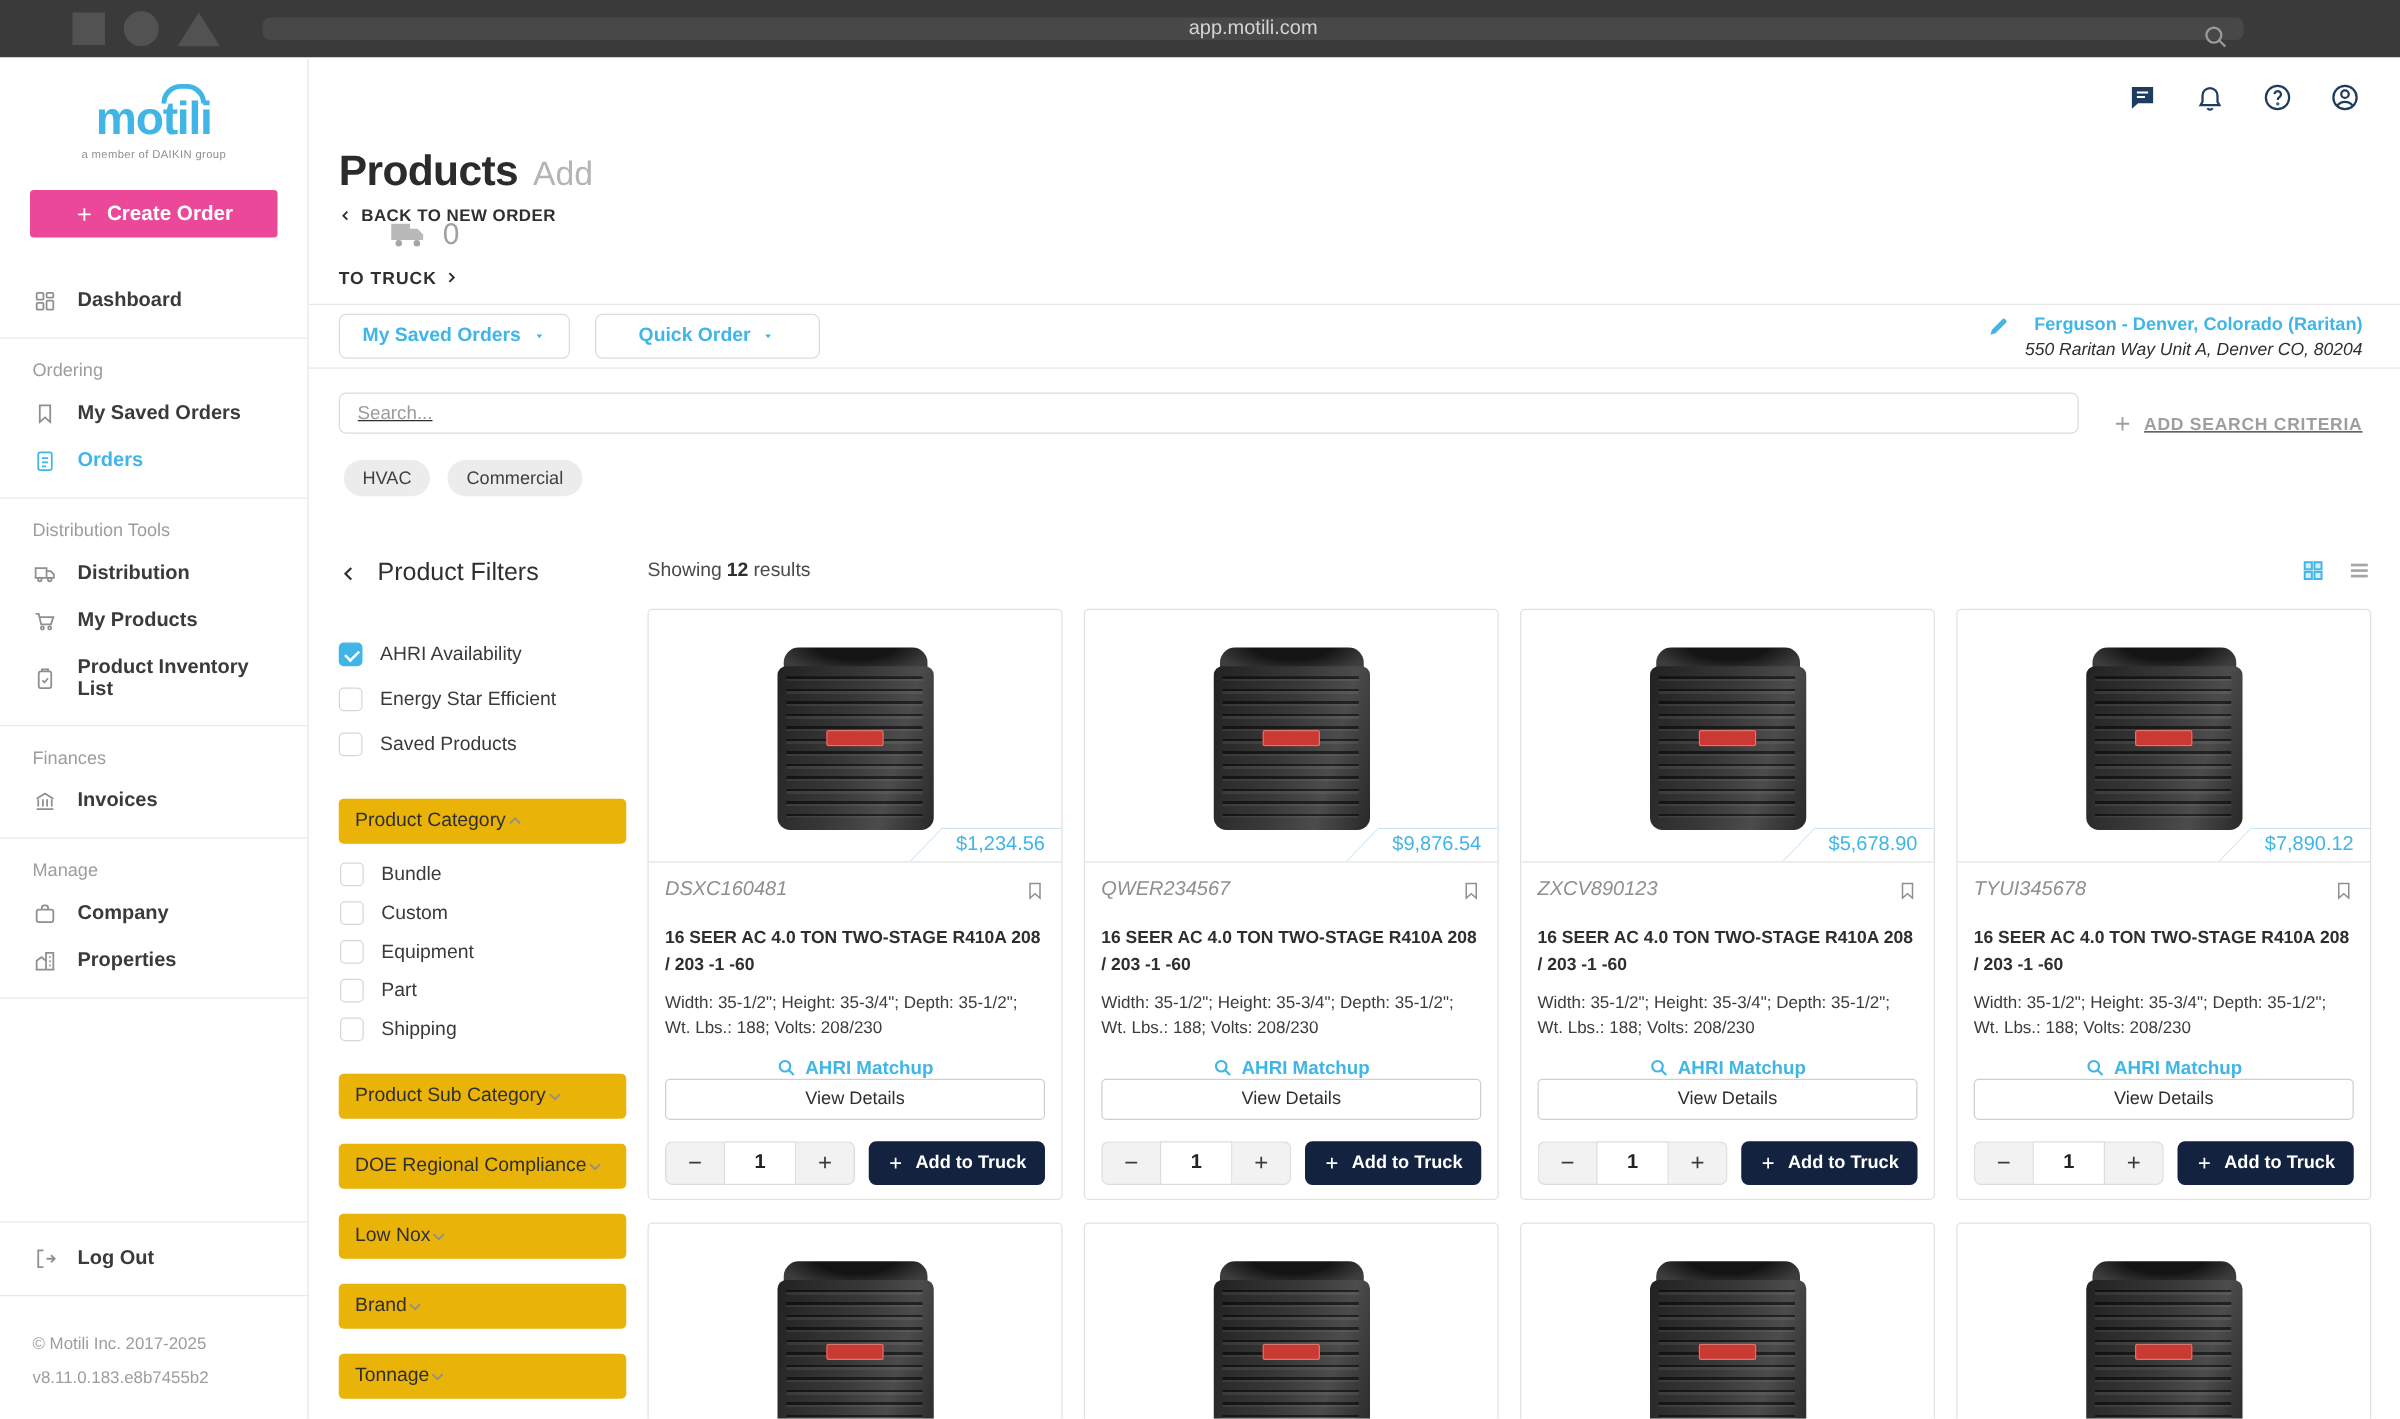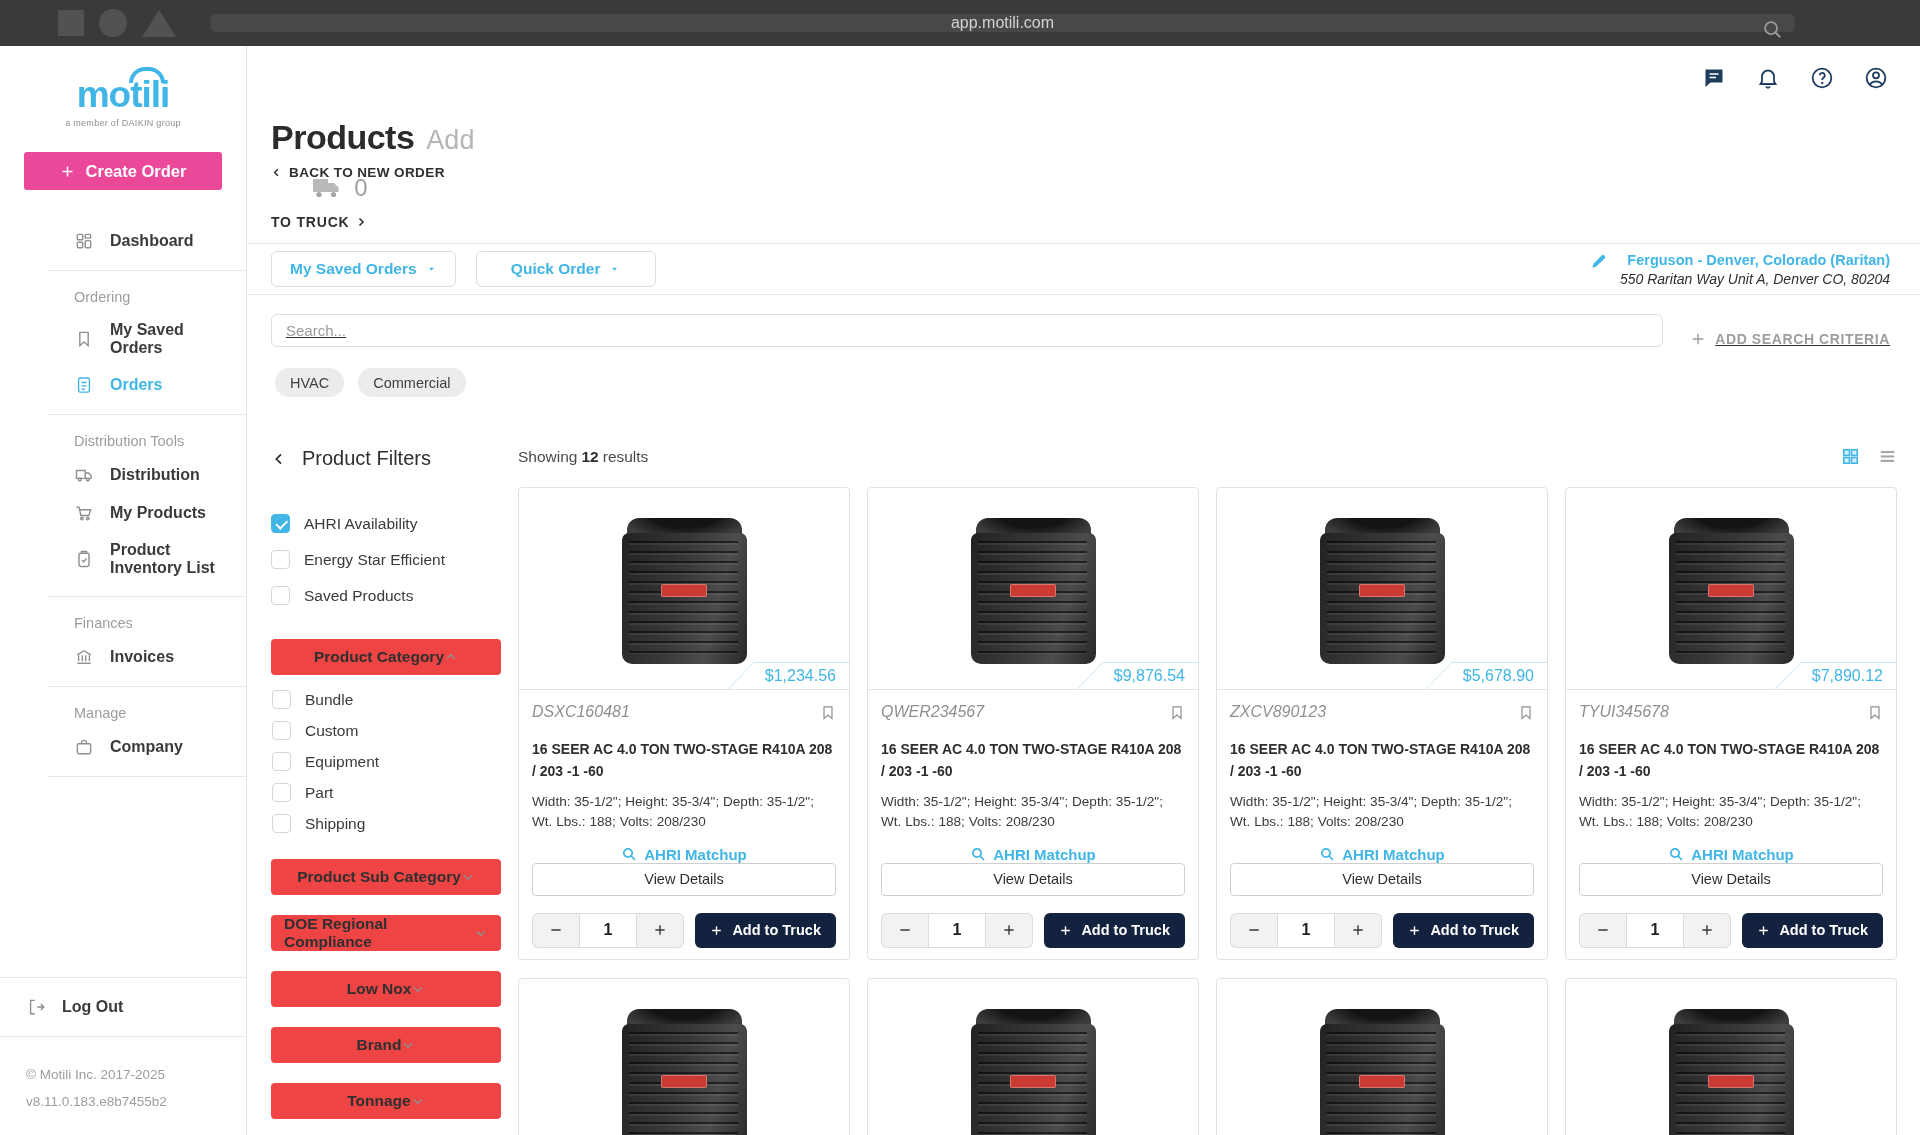--- a/index.html
+++ b/index.html
@@ -30,21 +30,21 @@
     display:flex; flex-direction:column; }
   .logo-wrap { margin-top:30px; text-align:center; }
   .logo-text { display:inline-block; position:relative; color:#41b6e6; font-size:37px; font-weight:700; letter-spacing:-1px; line-height:1; }
   .logo-arc { position:absolute; top:-9px; right:4px; width:36px; height:16px;
     border:4px solid #41b6e6; border-bottom:none; border-radius:20px 20px 0 0; }
   .logo-tagline { margin-top:5px; font-size:9px; color:#8f8f8f; letter-spacing:.3px; }
   .create-order { margin:24px 24px 0; height:38px; background:#ec4899; color:#fff;
     font-size:16.5px; font-weight:600; border:none; border-radius:3px;
     display:flex; align-items:center; justify-content:center; gap:11px; cursor:pointer;
     font-family:inherit; }
-  .nav { margin-top:32px;margin-left:48px; }
+  .nav { margin-top:32px; }
   .nav-item { display:flex; align-items:center; gap:16px; padding:9px 26px;
     font-size:16px; font-weight:600; color:#3a3a3a; cursor:pointer; }
   .nav-item .nav-ico { width:20px; height:20px; color:#8f8f8f; flex:none; }
   .nav-item.active { color:#41b6e6; }
   .nav-item.active .nav-ico { color:#41b6e6; }
   .nav-divider { height:1px; background:#e9e9e9; margin:10px 0; }
   .nav-section { padding:8px 26px 7px; font-size:14.5px; color:#9d9d9d; }
   .sidebar-bottom { margin-top:auto; }
   .sidebar-footer { padding:14px 26px 20px; font-size:13.5px; color:#9d9d9d; line-height:2; }
 
@@ -99,23 +99,23 @@
   .filters-title { display:flex; align-items:center; gap:15px; font-size:20px; color:#2f2f2f; font-weight:500; }
   .filters-title .chev { width:16px; height:16px; color:#2f2f2f; cursor:pointer; }
   .filter-toggles { margin-top:44px; display:flex; flex-direction:column; gap:17px; }
   .toggle-row { display:flex; align-items:center; gap:14px; cursor:pointer; }
   .checkbox { width:19px; height:19px; border:1px solid #d6d6d6; border-radius:4px; background:#fff;
     position:relative; flex:none; cursor:pointer; }
   .checkbox.checked { background:#41b6e6; border-color:#41b6e6; }
   .checkbox.checked::after { content:''; position:absolute; left:4px; top:4.5px; width:9px; height:4.5px;
     border-left:2.4px solid #fff; border-bottom:2.4px solid #fff; transform:rotate(-45deg); }
   .toggle-label { font-size:15.5px; color:#3a3a3a; }
-  .acc-header { margin-top:20px; height:36px; background:#ef4444; border-radius:4px;
-    display:flex; align-items:center; justify-content:center; padding:0 13px;
-    font-size:15.5px; font-weight:700; color:#2f2f2f; cursor:pointer; }
+  .acc-header { margin-top:20px; height:36px; background:#eab308; border-radius:4px;
+    display:flex; align-items:center; justify-content:flex-start; padding:0 13px;
+    font-size:15.5px; font-weight:400; color:#2f2f2f; cursor:pointer; }
   .acc-header .chev { width:14px; height:14px; color:#8f8f8f; }
   .acc-header.first { margin-top:34px; }
   .category-options { margin-top:15px; display:flex; flex-direction:column; gap:12px; padding-left:1px; }
   .acc-header.after-options { margin-top:26px; }
 
   
   .results-col { flex:1; margin-left:17px; }
   .results-head { display:flex; align-items:center; font-size:15.5px; color:#4a4a4a; }
   .results-head b { color:#2f2f2f; margin:0 4px; }
   .view-icons { margin-left:auto; display:flex; gap:18px; align-items:center; }
@@ -272,20 +272,29 @@
 
       <div class="nav-divider"></div>
       <div class="nav-section">Manage</div>
       <div class="nav-item">
         <svg class="nav-ico" viewBox="0 0 24 24" fill="none" stroke="currentColor" stroke-width="1.7">
             <rect x="4" y="8" width="16" height="12" rx="2"></rect>
             <path d="M9 8V6.5A2.5 2.5 0 0111.5 4h1A2.5 2.5 0 0115 6.5V8"></path>
           </svg>
         <span>Company</span>
       </div>
+      <div class="nav-item">
+        <svg class="nav-ico" viewBox="0 0 24 24" fill="none" stroke="currentColor" stroke-width="1.7">
+            <path d="M13 20V4h7v16"></path>
+            <path d="M4 20v-8.5L8.5 8l4.5 3.5"></path>
+            <path d="M3 20h18"></path>
+            <path d="M16 8h1.5M16 12h1.5M16 16h1.5"></path>
+          </svg>
+        <span>Properties</span>
+      </div>
       <div class="nav-divider"></div>
     </nav>
 
     <div class="sidebar-bottom">
       <div class="nav-divider"></div>
       <div class="nav-item">
         <svg class="nav-ico" viewBox="0 0 24 24" fill="none" stroke="currentColor" stroke-width="1.7">
             <path d="M10.5 4H5.5v16h5"></path>
             <path d="M13.5 12H21M17.8 8.5L21.3 12l-3.5 3.5"></path>
           </svg>

